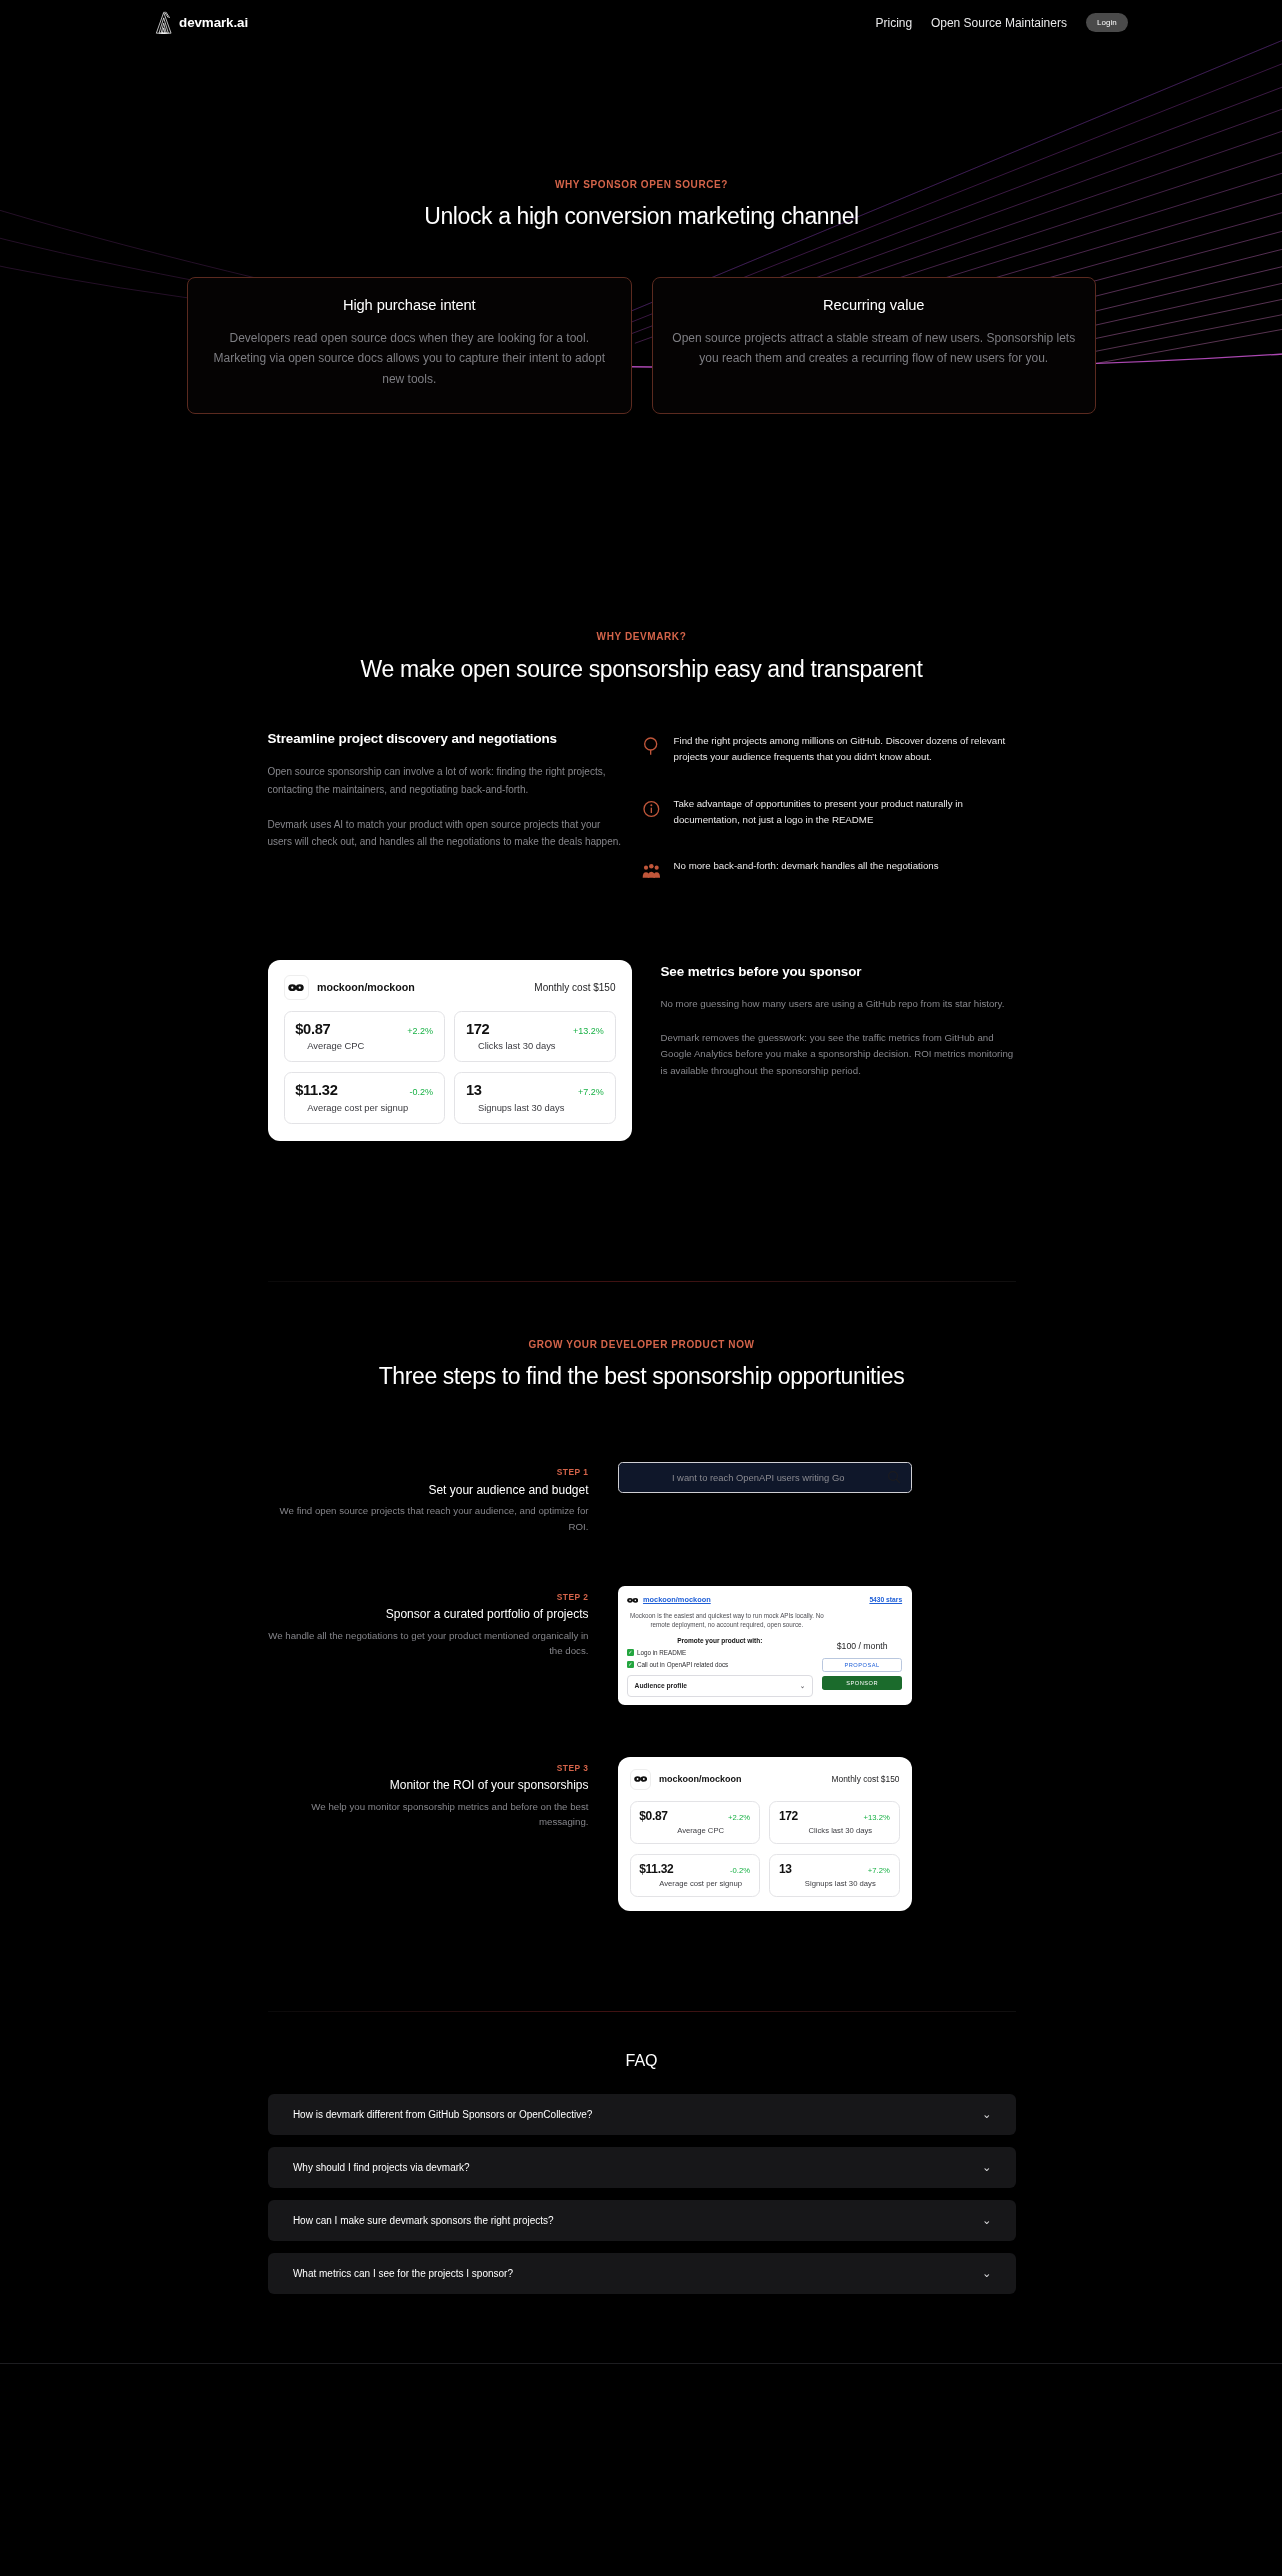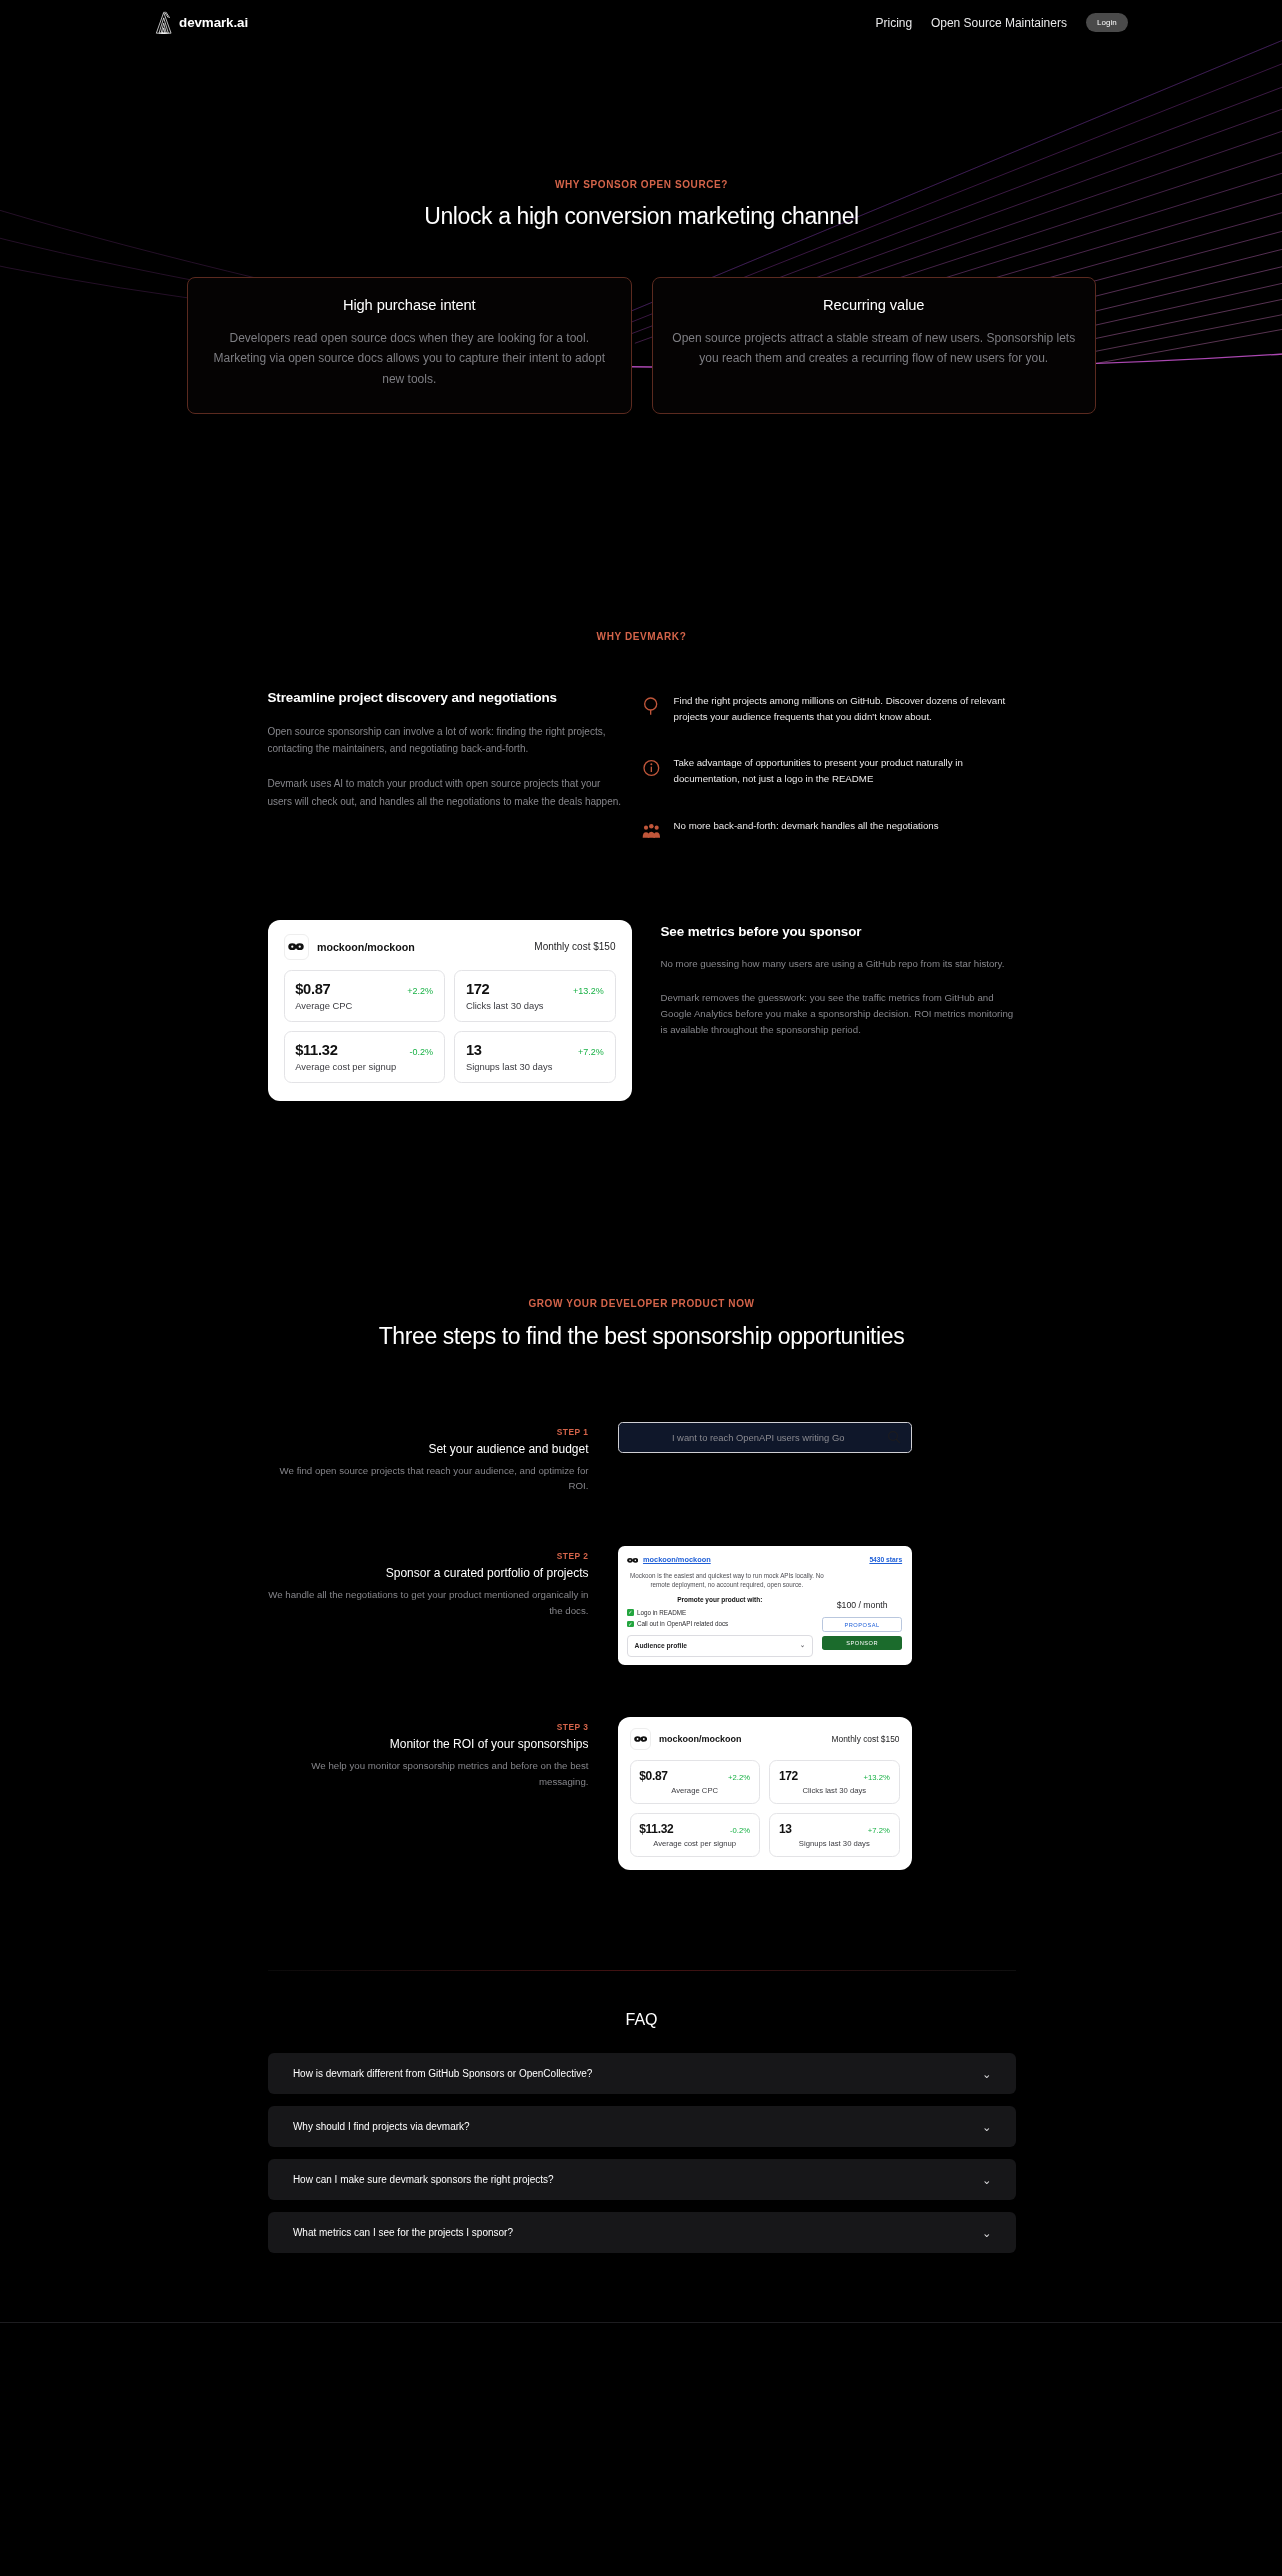--- a/index.html
+++ b/index.html
@@ -104,21 +104,21 @@
     width:25.4px; height:25.4px; border-radius:6px; background:#fff;
     border:0.7px solid #eee; display:flex; align-items:center; justify-content:center;
   }
   .mc-repo { font-size:10.7px; font-weight:700; color:#111; }
   .mc-cost { margin-left:auto; font-size:10px; color:#1d1d1f; font-weight:400; }
   .mc-grid { display:grid; grid-template-columns:1fr 1fr; gap:9.4px; }
   .mc-tile { border:0.7px solid #e3e3e6; border-radius:7.4px; padding:9.4px 10.7px 10px; }
   .mc-tile-top { display:flex; align-items:baseline; }
   .mc-val { font-size:14.7px; font-weight:700; color:#111; letter-spacing:-0.3px; }
   .mc-delta { margin-left:auto; font-size:9px; color:#18b145; font-weight:400; }
-  .mc-label { margin-top:3.3px; font-size:9.4px; color:#3b3b40; font-weight:400; }
+  .mc-label { margin-top:3.3px; font-size:9.4px; color:#3b3b40; font-weight:400;margin-left:12px; }
 
   .metrics-copy { flex:1; padding-top:4px; }
   .metrics-copy h3 { font-size:13.4px; font-weight:700; color:#fff; letter-spacing:-0.1px; }
   .metrics-copy p { margin-top:17.4px; font-size:9.7px; line-height:1.68; color:#86868b; font-weight:300; }
 
   
   .steps { width:748px; margin:72px auto 0; display:flex; flex-direction:column; gap:52px; }
   .step { display:flex; gap:29px; align-items:flex-start; }
   .step-copy { width:321px; text-align:right; padding-top:5.3px; }
   .step-num { font-size:8.4px; font-weight:700; letter-spacing:0.5px; color:#d4644a; }
@@ -268,20 +268,21 @@
         <h3>Recurring value</h3>
         <p>Open source projects attract a stable stream of new users. Sponsorship lets you reach them and creates a recurring flow of new users for you.</p>
       </div>
     </div>
   </section>
 
   <div class="divider" style="margin-top:160px;"></div>
 
   <section class="section" style="margin-top:57px;">
     <div class="eyebrow">WHY DEVMARK?</div>
+    <h2 class="sec-title">We make open source sponsorship easy and transparent</h2>
 
     <div class="why-grid">
       <div class="why-left">
         <h3>Streamline project discovery and negotiations</h3>
         <p>Open source sponsorship can involve a lot of work: finding the right projects, contacting the maintainers, and negotiating back-and-forth.</p>
         <p>Devmark uses AI to match your product with open source projects that your users will check out, and handles all the negotiations to make the deals happen.</p>
       </div>
       <div class="why-right">
 
         <div class="feat">

